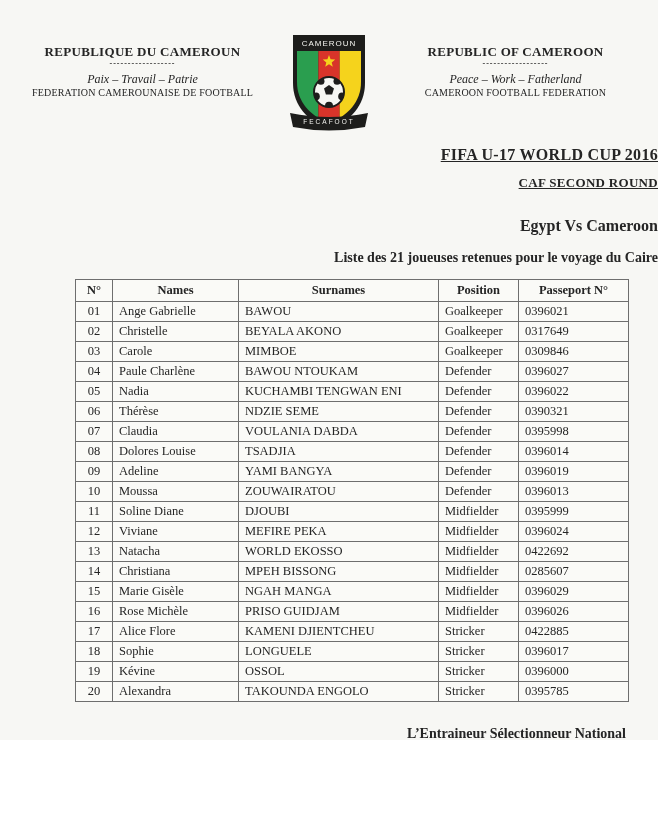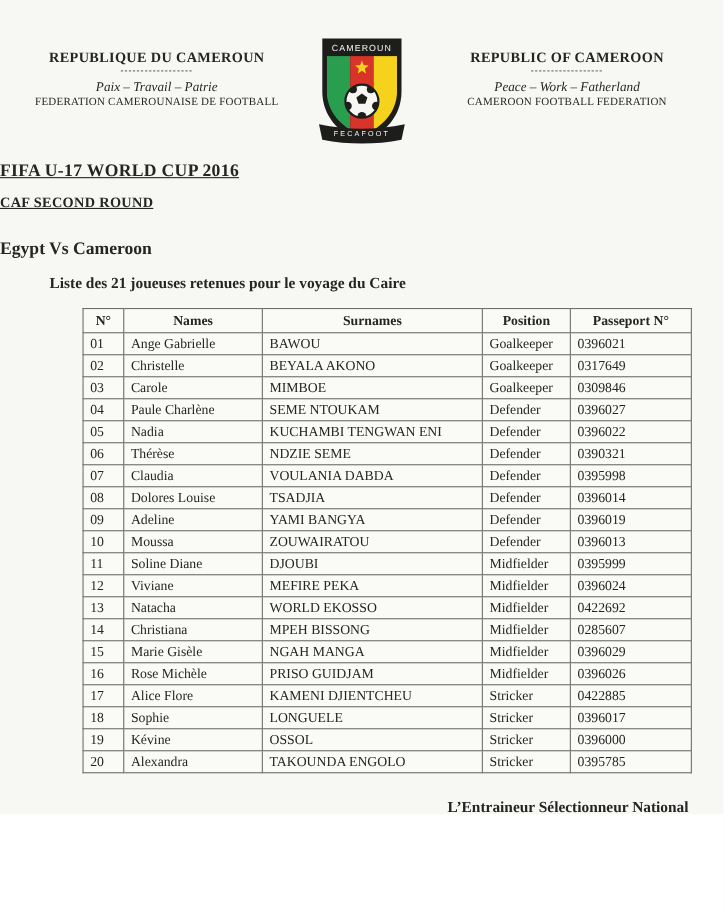--- a/index.html
+++ b/index.html
@@ -14,21 +14,21 @@
   }
   
   .header-row { display:flex; align-items:flex-start; padding-top:30px; }
   .hdr-block { flex:1; text-align:center; padding-top:14px; }
   .hdr-line1 { font-size:13px; font-weight:bold; letter-spacing:.3px; }
   .hdr-sep   { font-size:8px; font-weight:bold; letter-spacing:1px; line-height:6px; margin-top:1px; }
   .hdr-line2 { font-size:12px; font-style:italic; margin-top:5px; }
   .hdr-line3 { font-size:10px; letter-spacing:.2px; }
   .crest-wrap { width:88px; flex:0 0 88px; margin-top:0; }
   
-  .titles { text-align:left; }
+  .titles { text-align:right; }
   .title1 { margin-top:6px;  font-size:16px; font-weight:bold; text-decoration:underline; letter-spacing:.3px; }
   .title2 { margin-top:11px; font-size:13px; font-weight:bold; text-decoration:underline; letter-spacing:.3px; }
   .title3 { margin-top:26px; font-size:16px; font-weight:bold; }
   .subtitle { margin-top:15px; font-size:14px; font-weight:bold;padding-left:45px; }
   
   table.players {
     border-collapse:collapse;
     margin:13px 0 0 75px;
     width:553px;
     table-layout:fixed;
@@ -36,21 +36,21 @@
   }
   .players th, .players td {
     border:1px solid #6e6e6e;
     font-size:12.5px;
     line-height:15px;
     padding:2px 6px;
     overflow:hidden; white-space:nowrap;
   }
   .players th { font-weight:bold; text-align:center; padding:3px 4px; }
   .players td { text-align:left; }
-  .players td.c-num { }
+  .players td.c-num { text-align:center; }
   .col-num { width:37px; } .col-name { width:126px; } .col-surname { width:200px; }
   .col-pos { width:80px; } .col-pass { width:110px; }
   
   .footer { position:relative; height:150px; margin-top:24px; }
   .role-title { position:absolute; top:0; right:32px; font-size:14px; font-weight:bold; }
   .signature  { position:absolute; top:24px; right:14px; }
   .signatory  { position:absolute; top:104px; right:86px; font-size:13.5px; font-weight:bold; }
 </style>
 </head>
 <body>
@@ -151,21 +151,21 @@
         <tr>
           <td class="c-num">03</td>
           <td>Carole</td>
           <td>MIMBOE</td>
           <td>Goalkeeper</td>
           <td>0309846</td>
         </tr>
         <tr>
           <td class="c-num">04</td>
           <td>Paule Charlène</td>
-          <td>SEME NTOUKAM</td>
+          <td>BAWOU NTOUKAM</td>
           <td>Defender</td>
           <td>0396027</td>
         </tr>
         <tr>
           <td class="c-num">05</td>
           <td>Nadia</td>
           <td>KUCHAMBI TENGWAN ENI</td>
           <td>Defender</td>
           <td>0396022</td>
         </tr>

